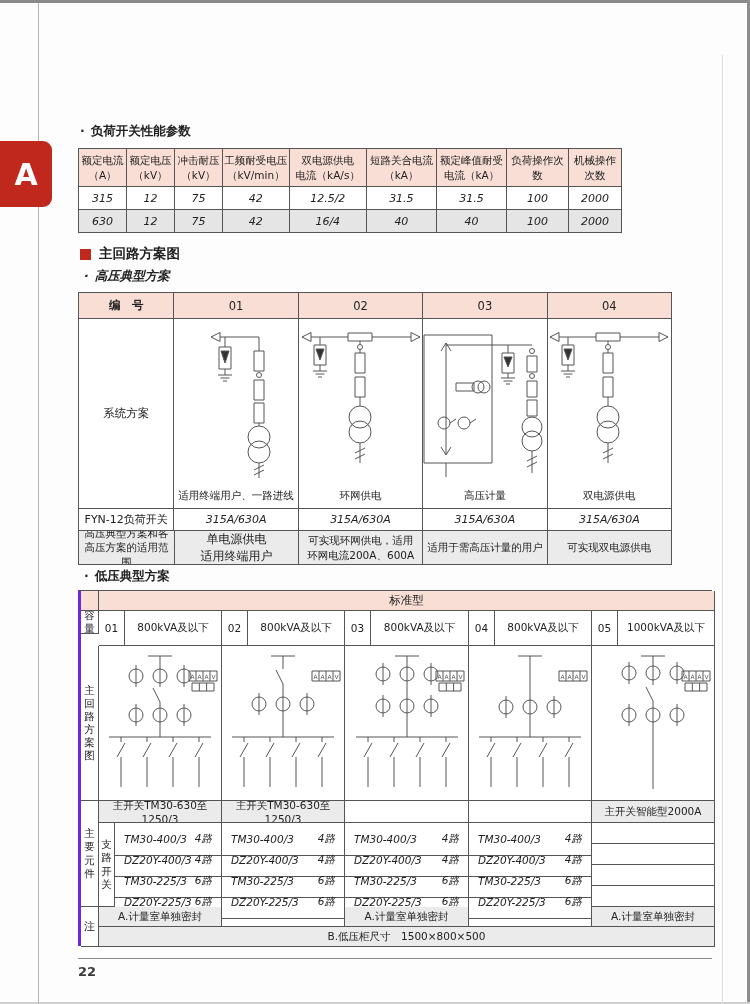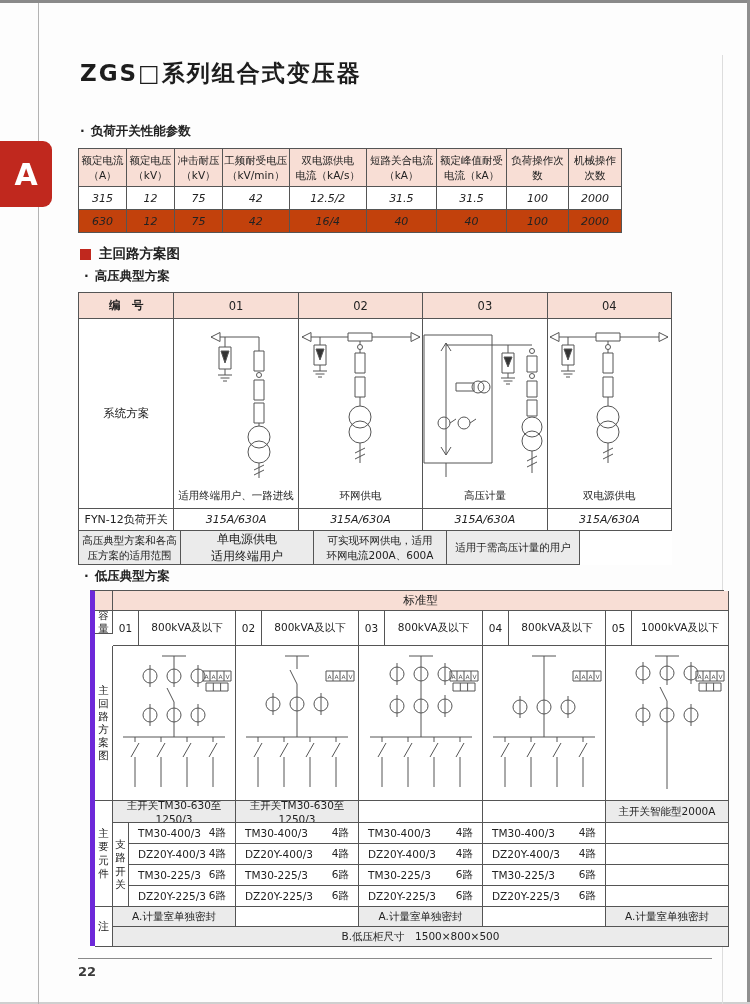--- a/index.html
+++ b/index.html
@@ -24,37 +24,37 @@
   .sec-main { position:absolute; left:80px; top:245px; display:flex; align-items:center; }
   .sec-main .sq { width:11px; height:11px; background:#c0281e; margin-right:8px; }
   .sec-main .txt { font-size:13.5px; font-weight:bold; }
 
   
   .ftable { position:absolute; border-top:1px solid #555; border-left:1px solid #555; background:#fff; }
   .frow { display:flex; }
   .fcell { border-right:1px solid #555; border-bottom:1px solid #555; display:flex; align-items:center;
            justify-content:center; text-align:center; overflow:hidden; }
   .pink { background:#f8ded5; }
-  .gray { background:#c2410c; }
+  .gray { background:#e5e5e5; }
   .lgray { background:#ebebeb; }
   .pre { white-space:pre-line; }
 
   .ph { font-size:10.5px; line-height:1.35; }
   .pv { font-size:11px;font-style:italic; }
 
   .hv-scheme-cell { position:relative; }
   .hv-cap { position:absolute; bottom:5px; left:0; width:100%; text-align:center; font-size:10.5px; color:#222; }
   .hv-svg { position:absolute; top:4px; left:50%; transform:translateX(-50%); }
 
   
-  .lv { position:absolute; left:90px; top:590px; width:634px; height:356px; border-top:1px solid #555; border-left:5px solid #6d28d9; background:#fff; }
+  .lv { position:absolute; left:78px; top:590px; width:634px; height:356px; border-top:1px solid #555; border-left:3px solid #6d28d9; background:#fff; }
   .acell { position:absolute; border-right:1px solid #555; border-bottom:1px solid #555;
            display:flex; align-items:center; justify-content:center; text-align:center; overflow:hidden; font-size:10.5px; }
   .vtext span { display:inline-block; width:12px; word-break:break-all; line-height:1.25; font-size:10.5px; }
-  .switch-cell { justify-content:space-between; padding:4px 9px; }
+  .switch-cell { justify-content:space-between; padding:16px 9px;font-style:italic; }
   .diag-cell { align-items:flex-start; }
 
   .footer-rule { position:absolute; left:78px; top:958px; width:634px; height:1px; background:#8a8a8a; }
   .page-num { position:absolute; left:78px; top:964px; font-size:13px; font-weight:bold; color:#3a3a3a; }
 
   svg { display:block; }
   svg path, svg rect, svg circle, svg line, svg polyline { vector-effect:non-scaling-stroke; }
 </style>
 </head>
 <body>
@@ -63,21 +63,20 @@
   <div class="edge-top"></div>
   <div class="edge-right"></div>
   <div class="edge-bottom"></div>
   <div class="inner-left-line"></div>
   <div class="inner-right-line"></div>
 
   <div class="side-tab">
     <span>A</span>
   </div>
 
-  <div class="doc-title">ZGS□系列组合式变压器</div>
 
   <div class="sec-label" style="left:80px; top:123px;">
     <span class="dot">·</span><span>负荷开关性能参数</span>
   </div>
 
   <div class="ftable" style="left:78px; top:148px; width:544px;">
     <div class="frow" style="height:38px;">
       <div class="fcell pink ph pre" style="width:56px;">额定电流
 （A）</div>
       <div class="fcell pink ph pre" style="width:56px;">额定电压
@@ -116,21 +115,21 @@
       <div class="fcell pv gray" style="width:82px;">40</div>
       <div class="fcell pv gray" style="width:72px;">100</div>
       <div class="fcell pv gray" style="width:62px;">2000</div>
     </div>
   </div>
 
   <div class="sec-main">
     <span class="sq"></span>
     <span class="txt">主回路方案图</span>
   </div>
-  <div class="sec-label" style="left:84px; top:268px;">
+  <div class="sec-label" style="left:84px; top:268px;font-style:italic;">
     <span class="dot">·</span><span>高压典型方案</span>
   </div>
 
   <div class="ftable" style="left:78px; top:292px; width:594px;">
     <div class="frow" style="height:26px;">
       <div class="fcell pink" style="width:102px; font-size:11.5px; font-weight:bold;">编　号</div>
       <div class="fcell pink" style="width:133px; font-size:11.5px;">01</div>
       <div class="fcell pink" style="width:133px; font-size:11.5px;">02</div>
       <div class="fcell pink" style="width:133px; font-size:11.5px;">03</div>
       <div class="fcell pink" style="width:133px; font-size:11.5px;">04</div>
@@ -249,20 +248,21 @@
       <div class="fcell pv" style="width:133px;">315A/630A</div>
       <div class="fcell pv" style="width:133px;">315A/630A</div>
     </div>
     <div class="frow" style="height:34px;">
       <div class="fcell lgray" style="width:102px; font-size:10.5px; line-height:1.35; padding:16px 3px;">高压典型方案和各高压方案的适用范围</div>
       <div class="fcell lgray pre" style="width:133px; font-size:12px; line-height:1.35;">单电源供电
 适用终端用户</div>
       <div class="fcell lgray pre" style="width:133px; font-size:10.5px; line-height:1.35;">可实现环网供电，适用
 环网电流200A、600A</div>
       <div class="fcell lgray pre" style="width:133px; font-size:10.5px; line-height:1.35;">适用于需高压计量的用户</div>
+      <div class="fcell lgray pre" style="width:133px; font-size:10.5px; line-height:1.35;">可实现双电源供电</div>
     </div>
   </div>
 
   <div class="sec-label" style="left:84px; top:568px;">
     <span class="dot">·</span><span>低压典型方案</span>
   </div>
 
   <div class="lv">
 
     <div class="acell pink" style="left:0; top:0; width:18px; height:20px;"></div>

